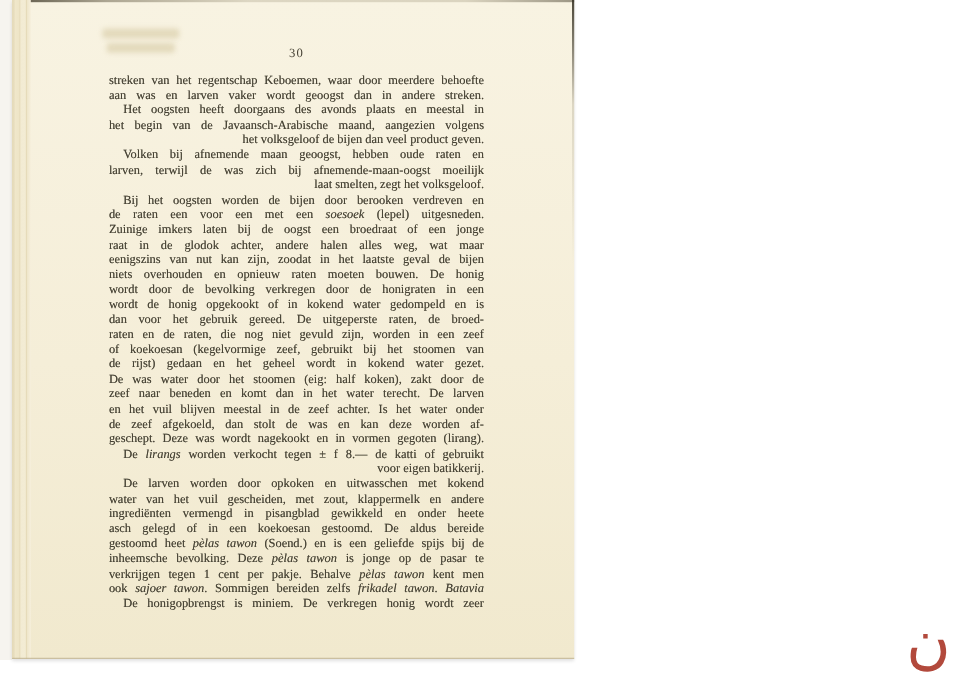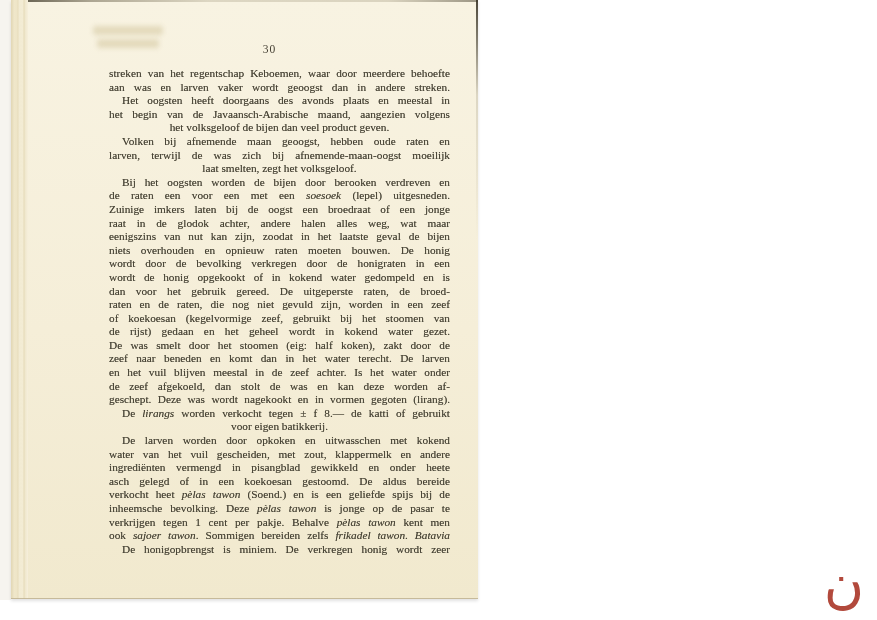--- a/index.html
+++ b/index.html
@@ -9,20 +9,21 @@
     font-family:"Liberation Serif", serif;
   }
   .left-gutter{
     position:absolute;left:0;top:0;width:11px;height:600px;
     background:#f6f4ef;
   }
   .page{
     position:absolute;left:11px;top:0;width:467px;height:599px;
     background:linear-gradient(180deg,#f8f3e2 0%,#f5eed8 55%,#f1e9ce 100%);
     box-shadow:0 2px 3px rgba(0,0,0,0.12);
+    padding-left:44px;
   }
   .page::after{
     content:"";position:absolute;left:0;right:0;bottom:0;height:1px;
     background:rgba(190,178,145,0.85);
   }
   .fore-edges{
     position:absolute;left:0;top:0;bottom:0;width:17px;
     background:linear-gradient(90deg,
       #e2d7b4 0px,#e9dfc0 2px,#f0e7ca 3px,#eee5c7 6px,
       #e7dcbb 7px,#f2ebd3 8px,#f3ecd4 12px,#e5dab8 13px,
@@ -50,25 +51,24 @@
   .page-number{
     position:absolute;left:88px;top:43px;width:341px;
     text-align:center;font-size:11.5px;letter-spacing:1px;
     color:#443f32;
   }
   .text-block{
     position:absolute;left:88px;top:67px;width:341px;
     font-size:11.3px;color:#474335;
     text-shadow:0 0 0.35px rgba(71,67,53,0.65);
     overflow:hidden;
-    margin-left:10px;
   }
   .line{
     height:13.6px;line-height:13.6px;
-    text-align:center;overflow:hidden;
+    text-align:right;overflow:hidden;
   }
   .line.just{text-align:justify;text-align-last:justify;}
   .line.ind{text-indent:13px;font-family:Liberation Serif, serif;}
   .it{font-style:italic;}
   .watermark{
     position:absolute;left:814px;top:551px;width:60px;height:64px;
     font-family:"DejaVu Sans",sans-serif;font-size:55px;line-height:64px;
     text-align:center;
   }
 </style>
@@ -98,32 +98,32 @@
       <div class="line just"><span>Zuinige imkers laten bij de oogst een broedraat of een jonge</span></div>
       <div class="line just"><span>raat in de glodok achter, andere halen alles weg, wat maar</span></div>
       <div class="line just"><span>eenigszins van nut kan zijn, zoodat in het laatste geval de bijen</span></div>
       <div class="line just"><span>niets overhouden en opnieuw raten moeten bouwen. De honig</span></div>
       <div class="line just"><span>wordt door de bevolking verkregen door de honigraten in een</span></div>
       <div class="line just"><span>wordt de honig opgekookt of in kokend water gedompeld en is</span></div>
       <div class="line just"><span>dan voor het gebruik gereed. De uitgeperste raten, de broed-</span></div>
       <div class="line just"><span>raten en de raten, die nog niet gevuld zijn, worden in een zeef</span></div>
       <div class="line just"><span>of koekoesan (kegelvormige zeef, gebruikt bij het stoomen van</span></div>
       <div class="line just"><span>de rijst) gedaan en het geheel wordt in kokend water gezet.</span></div>
-      <div class="line just"><span>De was smelt door het stoomen (eig: half koken), zakt door de</span></div>
+      <div class="line just"><span>De was water door het stoomen (eig: half koken), zakt door de</span></div>
       <div class="line just"><span>zeef naar beneden en komt dan in het water terecht.  De larven</span></div>
       <div class="line just"><span>en het vuil blijven meestal in de zeef achter. Is het water onder</span></div>
       <div class="line just"><span>de zeef afgekoeld, dan stolt de was en kan deze worden af-</span></div>
       <div class="line just"><span>geschept. Deze was wordt nagekookt en in vormen gegoten (lirang).</span></div>
       <div class="line just ind"><span>De </span><span class="it">lirangs</span><span> worden verkocht tegen ± f 8.— de katti of gebruikt</span></div>
       <div class="line"><span>voor eigen batikkerij.</span></div>
       <div class="line just ind"><span>De larven worden door opkoken en uitwasschen met kokend</span></div>
       <div class="line just"><span>water van het vuil gescheiden, met zout, klappermelk en andere</span></div>
       <div class="line just"><span>ingrediënten vermengd in pisangblad gewikkeld en onder heete</span></div>
       <div class="line just"><span>asch gelegd of in een koekoesan gestoomd. De aldus bereide</span></div>
-      <div class="line just"><span>verkocht heet </span><span class="it">pèlas tawon</span><span> (Soend.) en is een geliefde spijs bij de</span></div>
+      <div class="line just"><span>gestoomd heet </span><span class="it">pèlas tawon</span><span> (Soend.) en is een geliefde spijs bij de</span></div>
       <div class="line just"><span>inheemsche bevolking. Deze </span><span class="it">pèlas tawon</span><span> is jonge op de pasar te</span></div>
       <div class="line just"><span>verkrijgen tegen 1 cent per pakje. Behalve </span><span class="it">pèlas tawon</span><span> kent men</span></div>
       <div class="line just"><span>ook </span><span class="it">sajoer tawon</span><span>. Sommigen bereiden zelfs </span><span class="it">frikadel tawon</span><span>. </span><span class="it">Batavia</span></div>
       <div class="line just ind"><span>De honigopbrengst is miniem. De verkregen honig wordt zeer</span></div>
     </div>
 </div>
 
 <div class="watermark" style="color: rgb(178, 73, 60);">ن</div>
 
 </body></html>

